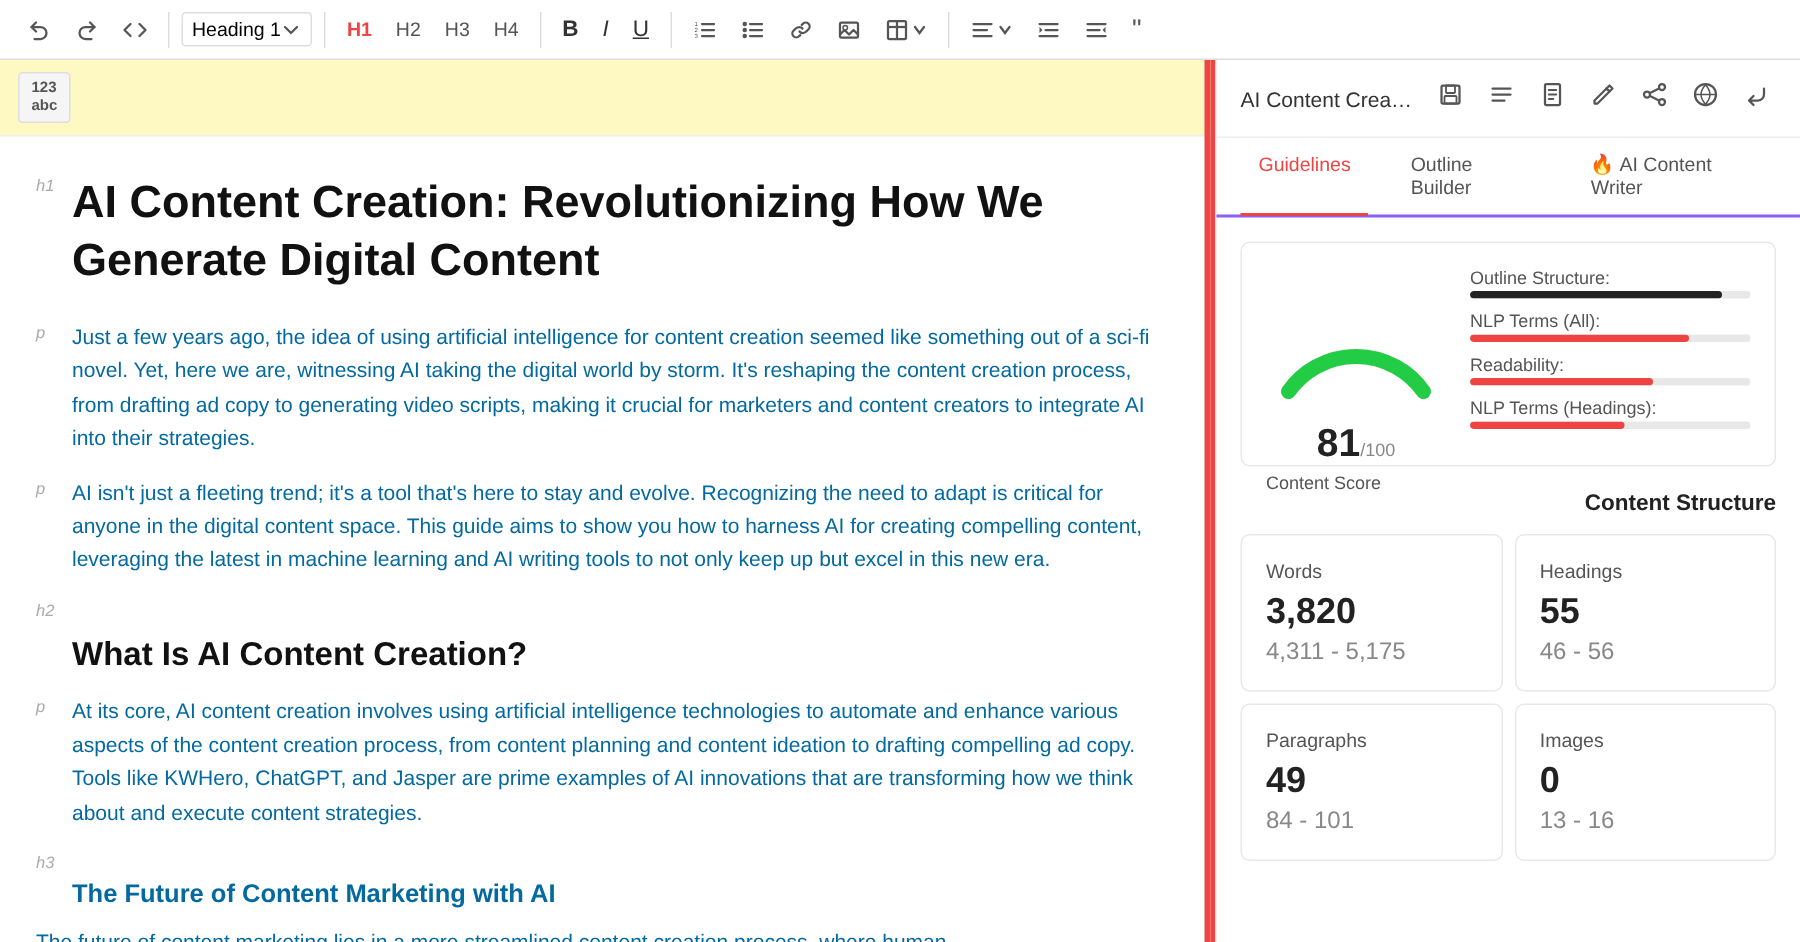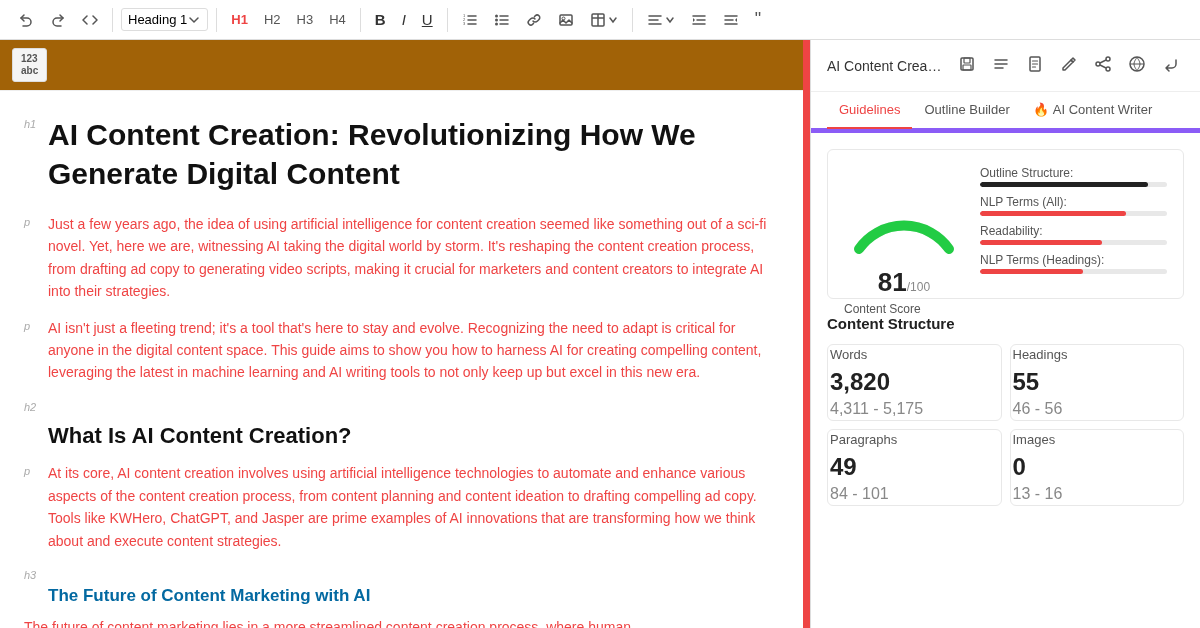--- a/index.html
+++ b/index.html
@@ -58,21 +58,21 @@
     .editor-panel {
       flex: 1;
       background: #fff;
       display: flex;
       flex-direction: column;
       overflow: hidden;
       border-right: 3px solid #e44;
     }
     .editor-top-bar {
       padding: 8px 12px;
-      background: #a16207;
+      background: #fef9c3;
       border-bottom: 1px solid #eee;
       display: flex;
       align-items: center;
     }
     .score-badge {
       background: #f5f5f5;
       border: 1px solid #ddd;
       border-radius: 3px;
       padding: 4px 8px;
       font-size: 11px;
@@ -100,21 +100,21 @@
       text-align: right;
     }
     .doc-h3 {
       font-size: 17px;
       font-weight: bold;
       color: #0369a1;
       margin: 20px 0 10px;
     }
     .doc-p {
       font-size: 14px;
-      color: #ef4444;
+      color: #0369a1;
       line-height: 1.6;
       margin-bottom: 14px;
     }
     .line-label {
       display: flex;
       align-items: flex-start;
       gap: 8px;
     }
     .line-tag {
       font-size: 11px;
@@ -162,22 +162,23 @@
       background: none;
       border: none;
       cursor: pointer;
       color: #555;
       font-size: 16px;
       padding: 4px;
       border-radius: 3px;
     }
     .right-tabs {
       display: flex;
-      border-bottom: 5px solid #8b5cf6;
+      border-bottom: 2px solid #8b5cf6;
       padding: 0 16px;
+      gap: 16px;
     }
     .right-tab {
       padding: 10px 12px;
       font-size: 13px;
       cursor: pointer;
       color: #555;
       border-bottom: 2px solid transparent;
       margin-bottom: -1px;
     }
     .right-tab.active {
@@ -248,32 +249,32 @@
       border-radius: 3px;
     }
     .bar-dark { background: #222; }
     .bar-red { background: #e44; }
 
     
     .section-title {
       font-size: 15px;
       font-weight: 600;
       color: #222;
-      text-align: left;
+      text-align: right;
       margin-bottom: 12px;
     }
     .stats-grid {
       display: grid;
       grid-template-columns: 1fr 1fr;
       gap: 8px;
     }
     .stat-card {
       border: 1px solid #e8e8e8;
       border-radius: 6px;
-      padding: 2px;
+      padding: 16px;
     }
     .stat-label {
       font-size: 13px;
       color: #555;
       margin-bottom: 6px;
     }
     .stat-value {
       font-size: 24px;
       font-weight: bold;
       color: #222;

